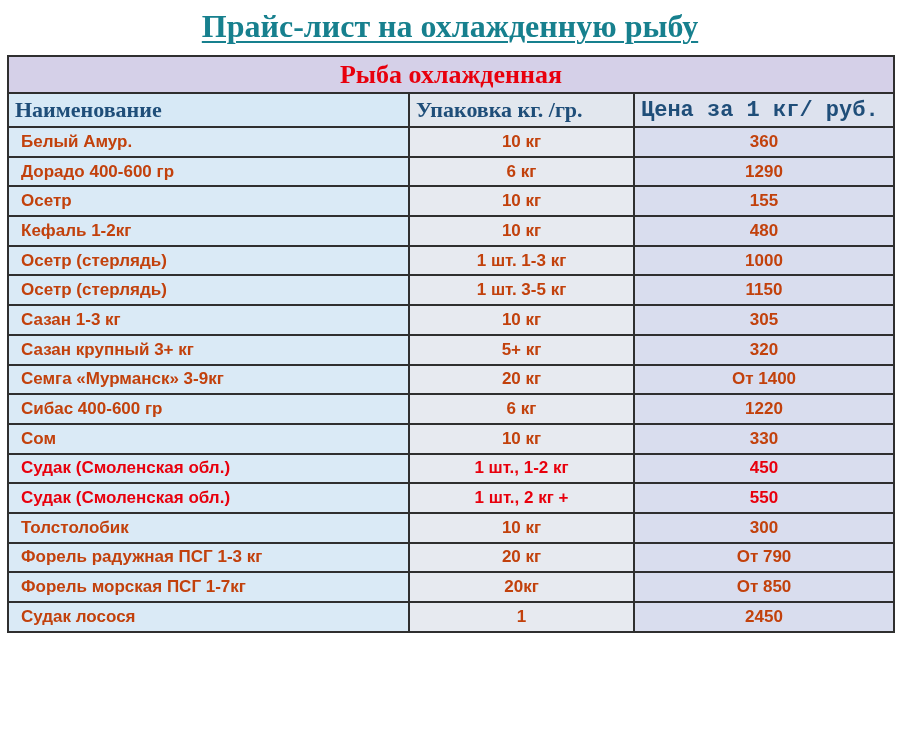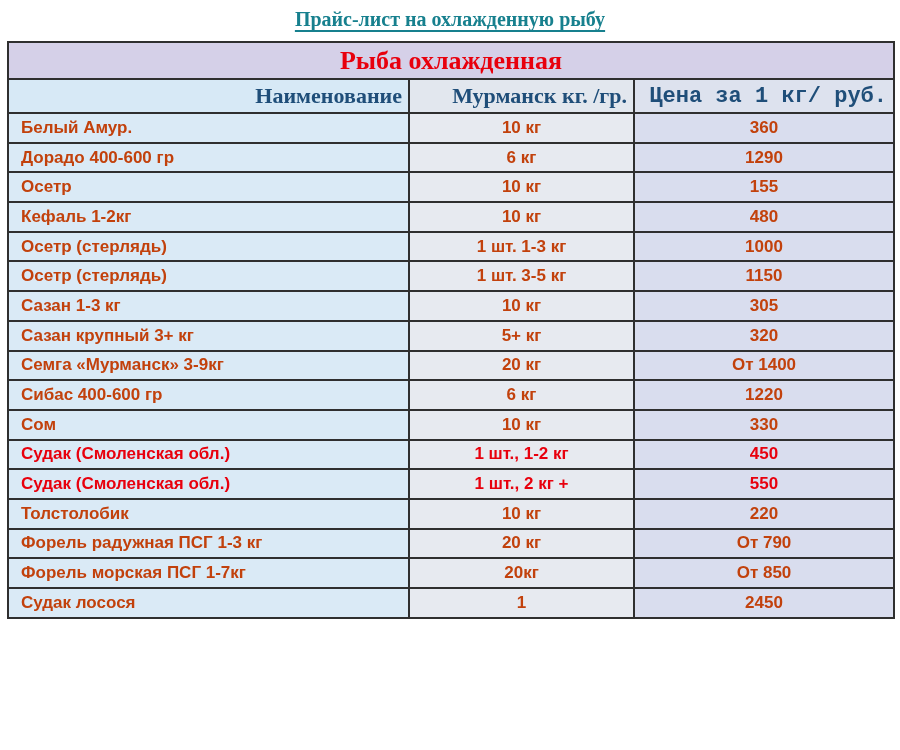--- a/index.html
+++ b/index.html
@@ -21,21 +21,21 @@
   body{
     width:900px;height:750px;
     background:#ffffff;
     font-family:"Liberation Sans",sans-serif;
     overflow:hidden;
   }
   .page-title{
     margin:8px 0 10px 0;
     text-align:center;
     font-family:"Liberation Serif","DejaVu Serif",serif;
-    font-size:20px;
+    font-size:32px;
     font-weight:bold;
     color:var(--title-teal);
     text-decoration:underline;
     text-underline-offset:4px;
     text-decoration-thickness:2px;
   }
   table.price-table{
     width:886px;
     margin-left:7px;
     border-collapse:collapse;
@@ -57,21 +57,21 @@
     height:37px;
     text-align:center;
     margin-left:16px;
   }
   tr.col-headers th{
     font-family:"Liberation Serif","DejaVu Serif",serif;
     font-size:22px;
     font-weight:bold;
     color:var(--col-header-blue);
     height:34px;
-    text-align:right;
+    text-align:left;
   }
   tr.col-headers th.h-name{background:var(--bg-head-name);}
   tr.col-headers th.h-pack{background:var(--bg-head-pack);}
   tr.col-headers th.h-price{background:var(--bg-head-price);font-family:Liberation Mono, monospace;}
   tbody td{
     height:29.7px;
     font-size:17px;
     font-weight:bold;
     color:#c2410c;
   }
@@ -101,21 +101,21 @@
       <col class="c-name">
       <col class="c-pack">
       <col class="c-price">
     </colgroup>
     <thead>
       <tr>
         <th colspan="3" class="table-title">Рыба охлажденная</th>
       </tr>
       <tr class="col-headers">
         <th class="h-name">Наименование</th>
-        <th class="h-pack">Мурманск кг. /гр.</th>
+        <th class="h-pack">Упаковка кг. /гр.</th>
         <th class="h-price">Цена за 1 кг/ руб.</th>
       </tr>
     </thead>
     <tbody id="rows-body">
         <tr>
           <td class="name">Белый Амур.</td>
           <td class="pack">10 кг</td>
           <td class="price">360</td>
         </tr>
         <tr>
@@ -174,21 +174,21 @@
           <td class="price">450</td>
         </tr>
         <tr class="red">
           <td class="name">Судак (Смоленская обл.)</td>
           <td class="pack">1 шт., 2 кг +</td>
           <td class="price">550</td>
         </tr>
         <tr>
           <td class="name">Толстолобик</td>
           <td class="pack">10 кг</td>
-          <td class="price">220</td>
+          <td class="price">300</td>
         </tr>
         <tr>
           <td class="name">Форель радужная ПСГ 1-3 кг</td>
           <td class="pack">20 кг</td>
           <td class="price">От 790</td>
         </tr>
         <tr>
           <td class="name">Форель морская ПСГ 1-7кг</td>
           <td class="pack">20кг</td>
           <td class="price">От 850</td>

